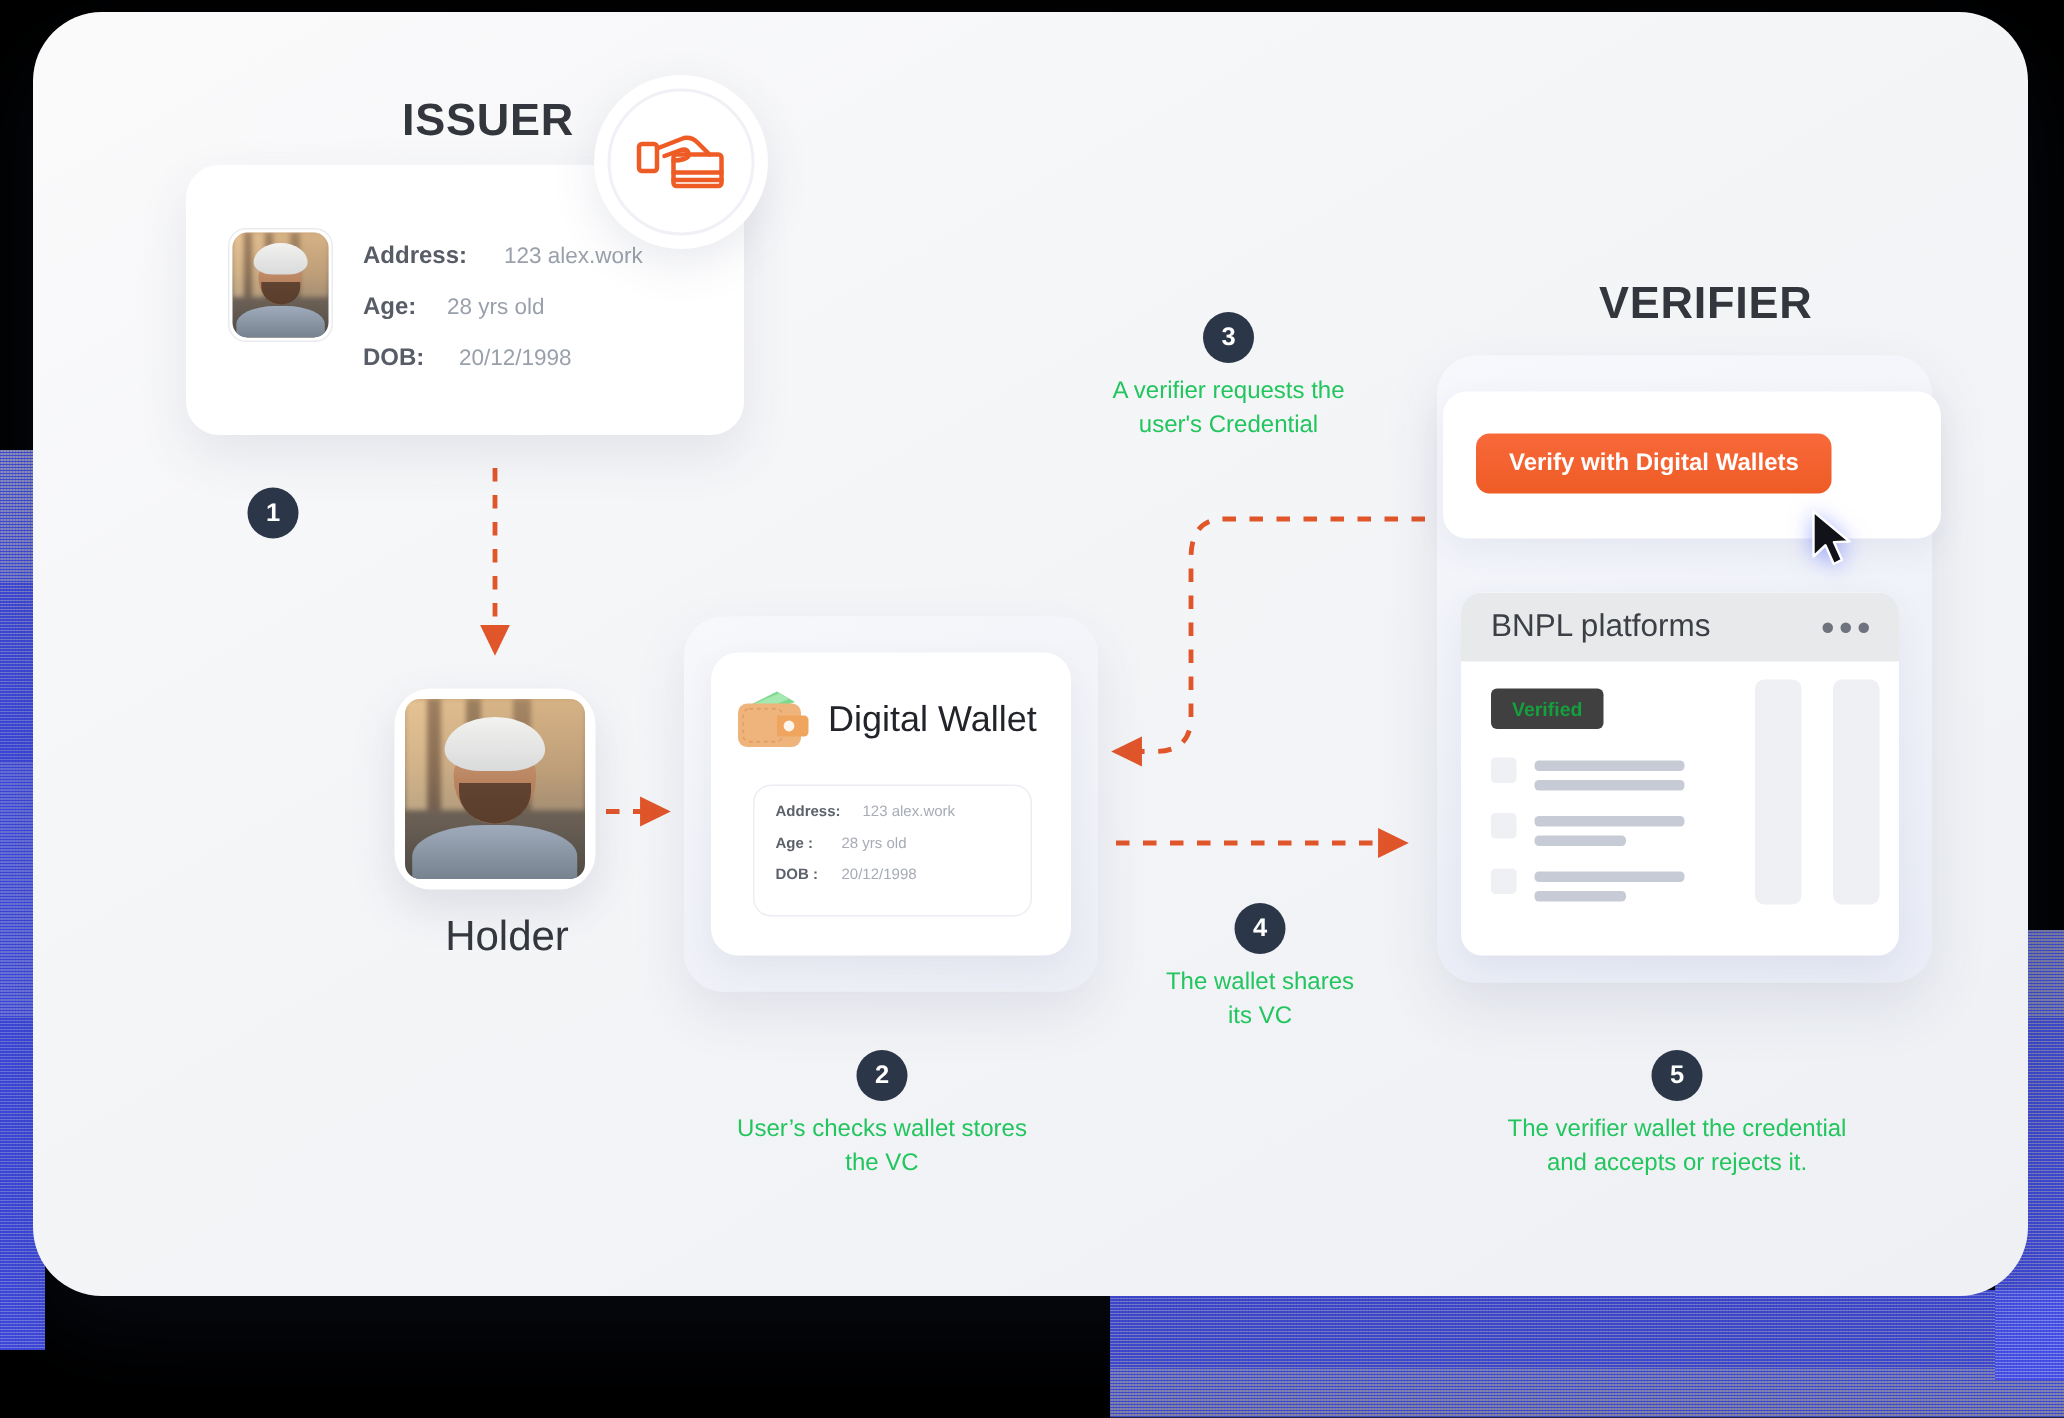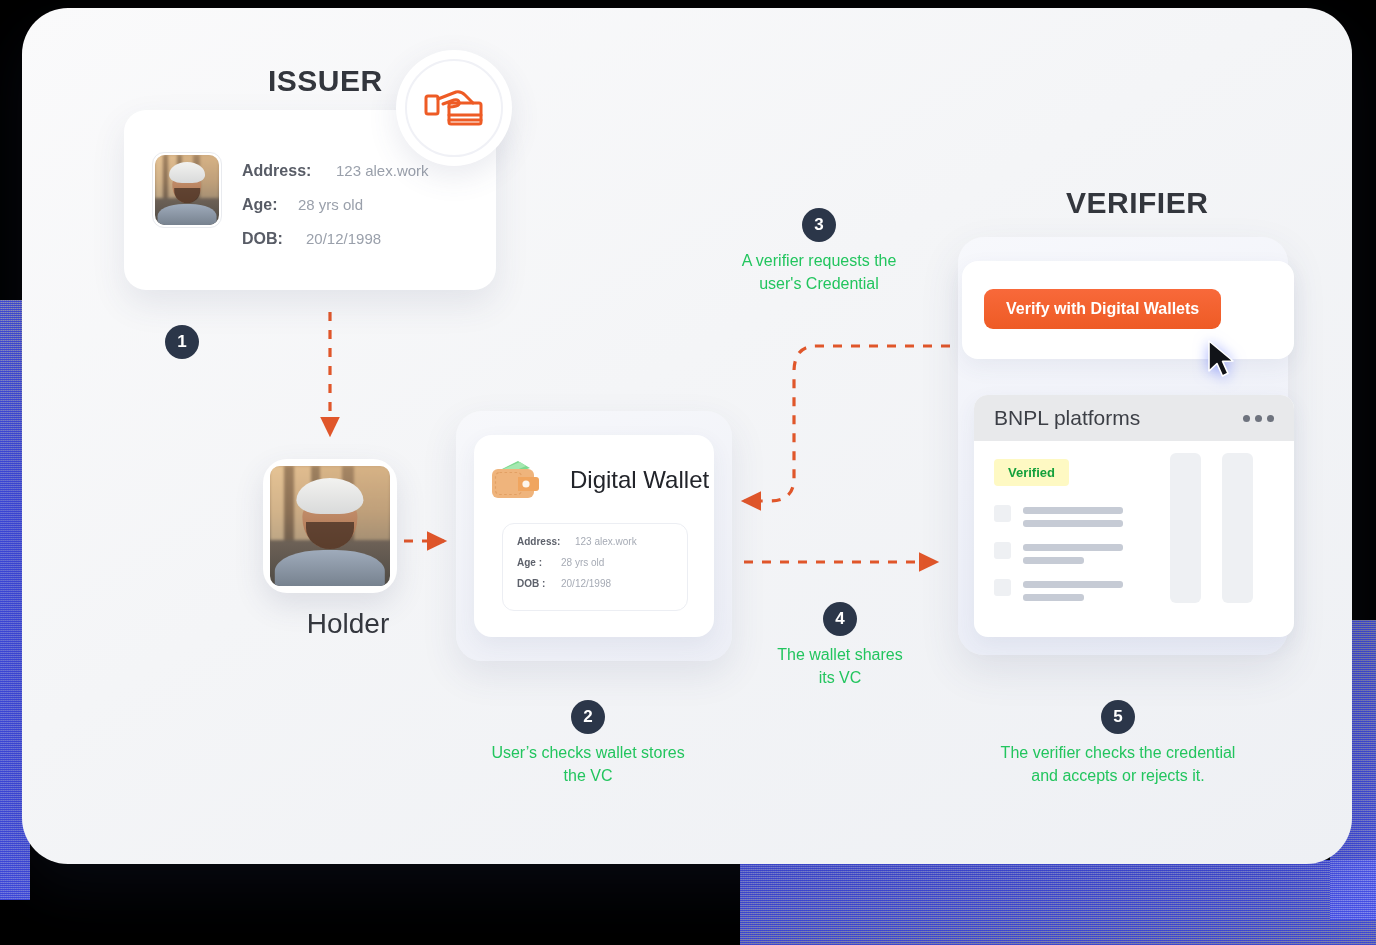--- a/index.html
+++ b/index.html
@@ -192,21 +192,21 @@
     left: 263px; top: 459px;
     width: 134px; height: 134px;
     border-radius: 24px;
     background: #fff;
     padding: 7px;
     box-sizing: border-box;
     box-shadow: 0 12px 30px rgba(60,70,110,.13);
   }
   #holder-label {
     position: absolute;
-    left: 281px; top: 608px;
+    left: 271px; top: 608px;
     width: 134px;
     text-align: center;
     font-size: 28px;
     font-weight: 500;
     color: #34373e;
   }
 
   
   #wallet-outer {
     position: absolute;
@@ -222,21 +222,21 @@
     width: 240px; height: 202px;
     background: #fff;
     border-radius: 18px;
     box-shadow: 0 8px 22px rgba(60,70,120,.07);
   }
   #wallet-header {
     position: absolute;
     left: 14px; top: 22px;
     display: flex;
     align-items: center;
-    gap: 28px;
+    gap: 10px;
   }
   #wallet-title {
     font-size: 24px;
     font-weight: 500;
     color: #22242a;
     white-space: nowrap;
   }
   #wallet-cred {
     position: absolute;
     left: 28px; top: 88px;
@@ -300,21 +300,21 @@
     cursor: pointer;
   }
   #cursor-pointer {
     position: absolute;
     left: 244px; top: 78px;
     filter: drop-shadow(0 2px 7px rgba(90,110,255,.55));
   }
   #bnpl-card {
     position: absolute;
     left: 16px; top: 158px;
-    width: 320px; height: 242px;
+    width: 292px; height: 242px;
     background: #fff;
     border-radius: 14px;
     overflow: hidden;
     box-shadow: 0 8px 22px rgba(60,70,120,.07);
   }
   #bnpl-header {
     height: 46px;
     background: #e8e9eb;
     display: flex;
     align-items: center;
@@ -331,21 +331,21 @@
   #bnpl-dots { display: flex; gap: 5px; }
   #bnpl-dots i {
     width: 7px; height: 7px;
     border-radius: 50%;
     background: #6e737e;
     display: block;
   }
   #verified-badge {
     position: absolute;
     left: 20px; top: 64px;
-    background: #fef9c3;
+    background: #404040;
     color: #14a03c;
     font-size: 13px;
     font-weight: 700;
     padding: 6px 14px;
     border-radius: 4px;
   }
   .skel-row {
     position: absolute;
     left: 20px;
     display: flex;
@@ -584,17 +584,17 @@
     <div class="step-text">A verifier requests the
 user's Credential</div>
   </div>
   <div class="step" id="step-4">
     <div class="step-badge">4</div>
     <div class="step-text">The wallet shares
 its VC</div>
   </div>
   <div class="step" id="step-5">
     <div class="step-badge">5</div>
-    <div class="step-text">The verifier checks the credential
+    <div class="step-text">The verifier wallet the credential
 and accepts or rejects it.</div>
   </div>
 
 </div>
 
 </body></html>

